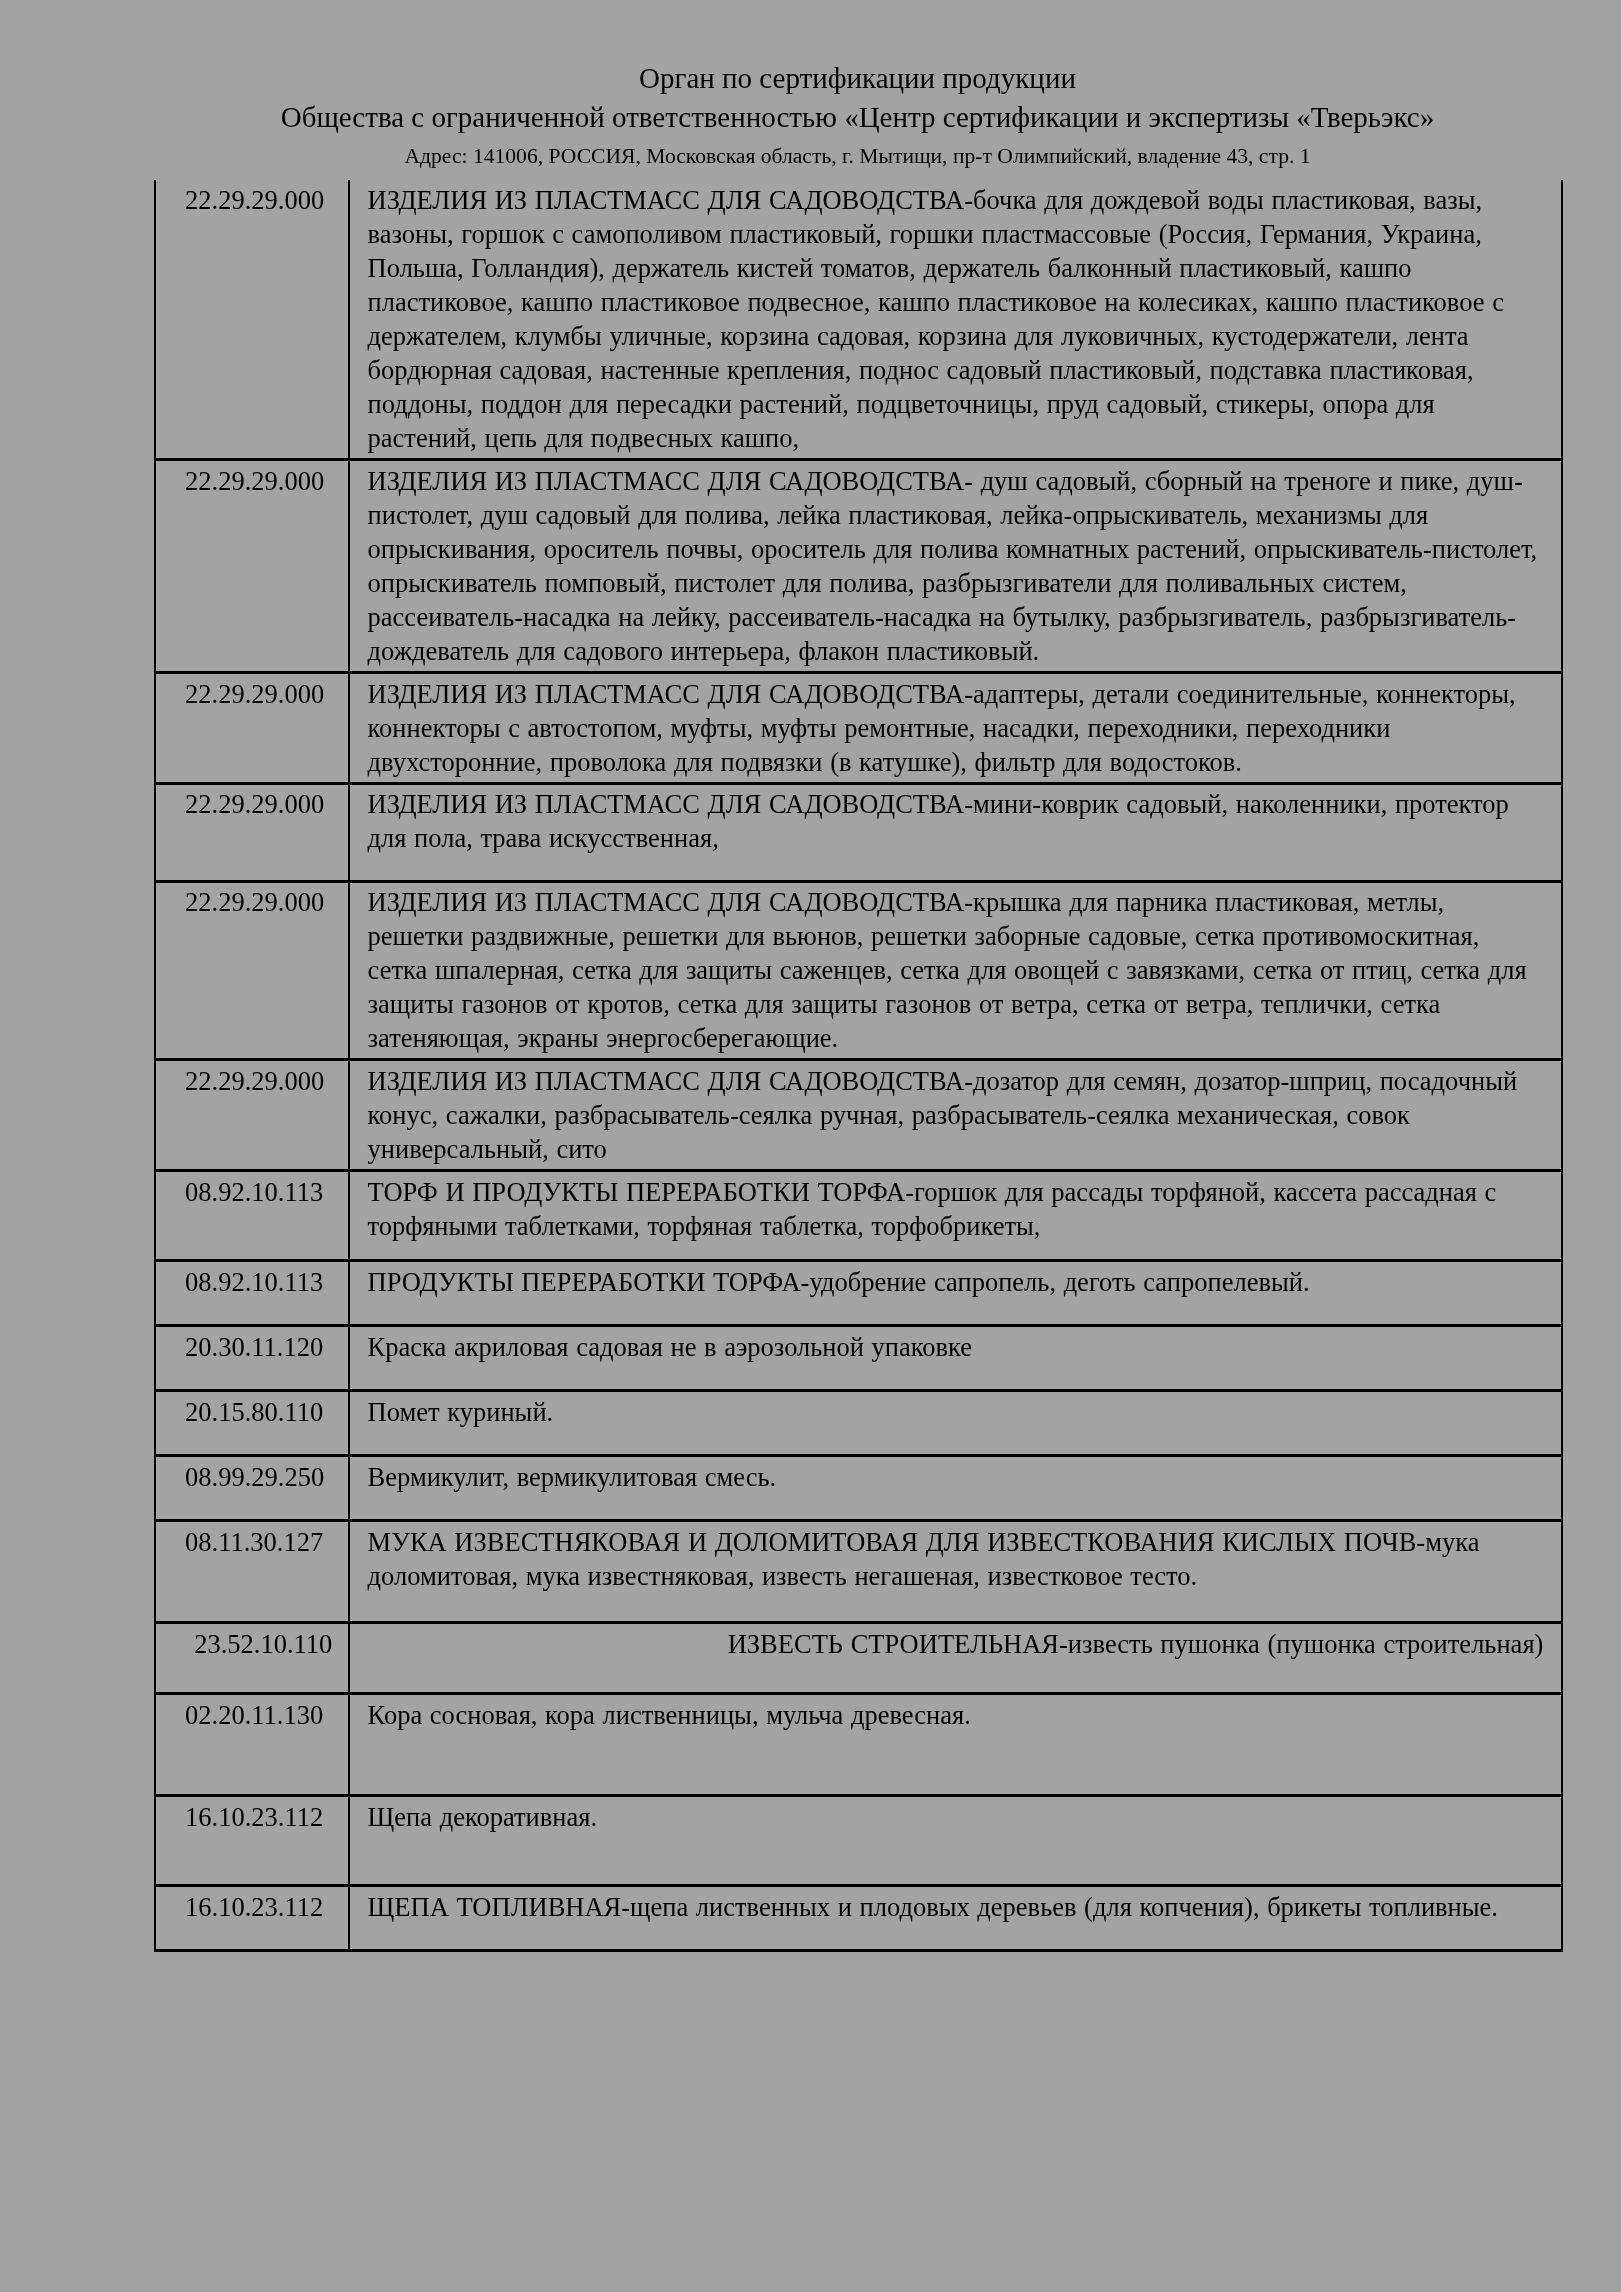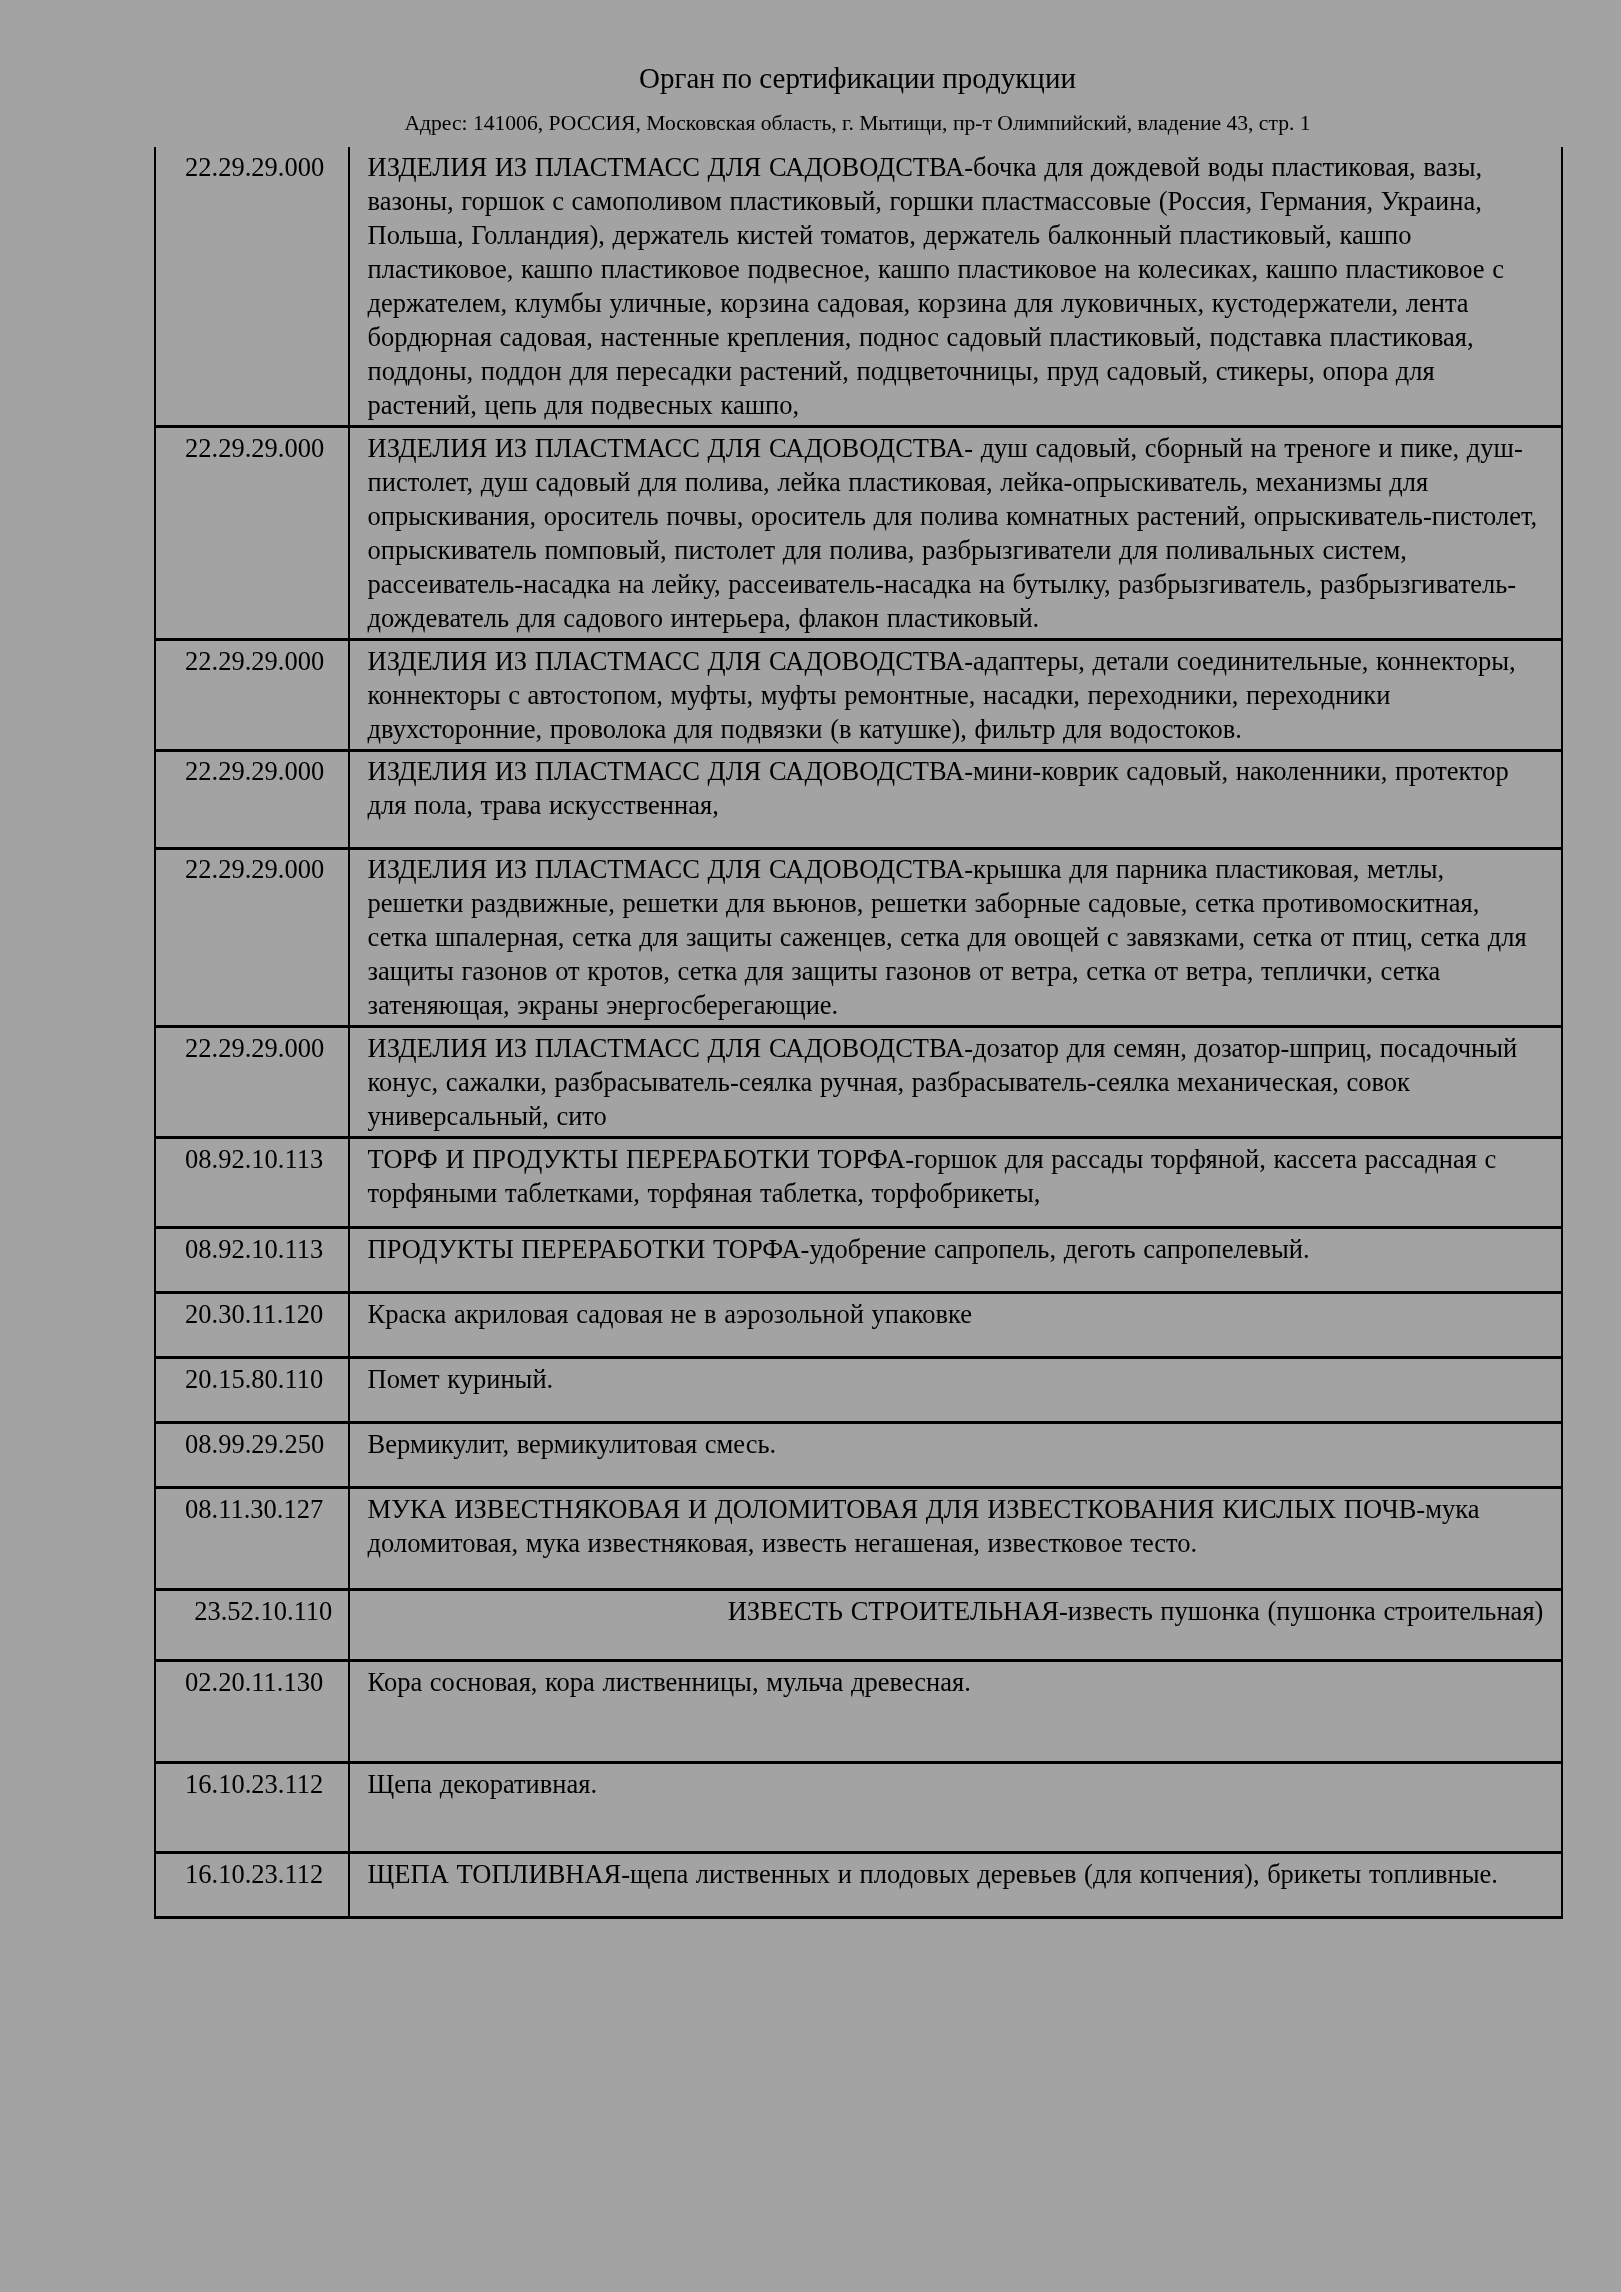--- a/index.html
+++ b/index.html
@@ -24,21 +24,21 @@
     margin-bottom: 9.8px;
   }
   .h-line {
     font-size: 29px;
     line-height: 39px;
     white-space: nowrap;
   }
   .h-address {
     font-size: 21.6px;
     line-height: 27.4px;
-    margin-top: 12px;
+    margin-top: 6px;
   }
   table.products-table {
     border-collapse: collapse;
     table-layout: fixed;
     width: 1407px;
   }
   col.code-col { width: 194px; }
   col.desc-col { width: 1213px; }
   td {
     border: 2px solid #000000;
@@ -67,20 +67,21 @@
   tr:nth-child(16) td { height: 65px;  }
   tr:nth-child(17) td { height: 65px;  }
 </style>
 </head>
 <body>
 
 <div class="page">
 
   <div class="doc-header">
     <div class="h-line">Орган по сертификации продукции</div>
+    <div class="h-line">Общества с ограниченной ответственностью «Центр сертификации и экспертизы «Тверьэкс»</div>
     <div class="h-address">Адрес: 141006, РОССИЯ, Московская область, г. Мытищи, пр-т Олимпийский, владение 43, стр. 1</div>
   </div>
 
   <table class="products-table">
     <colgroup>
       <col class="code-col">
       <col class="desc-col">
     </colgroup>
     <tbody>
   <tr>

